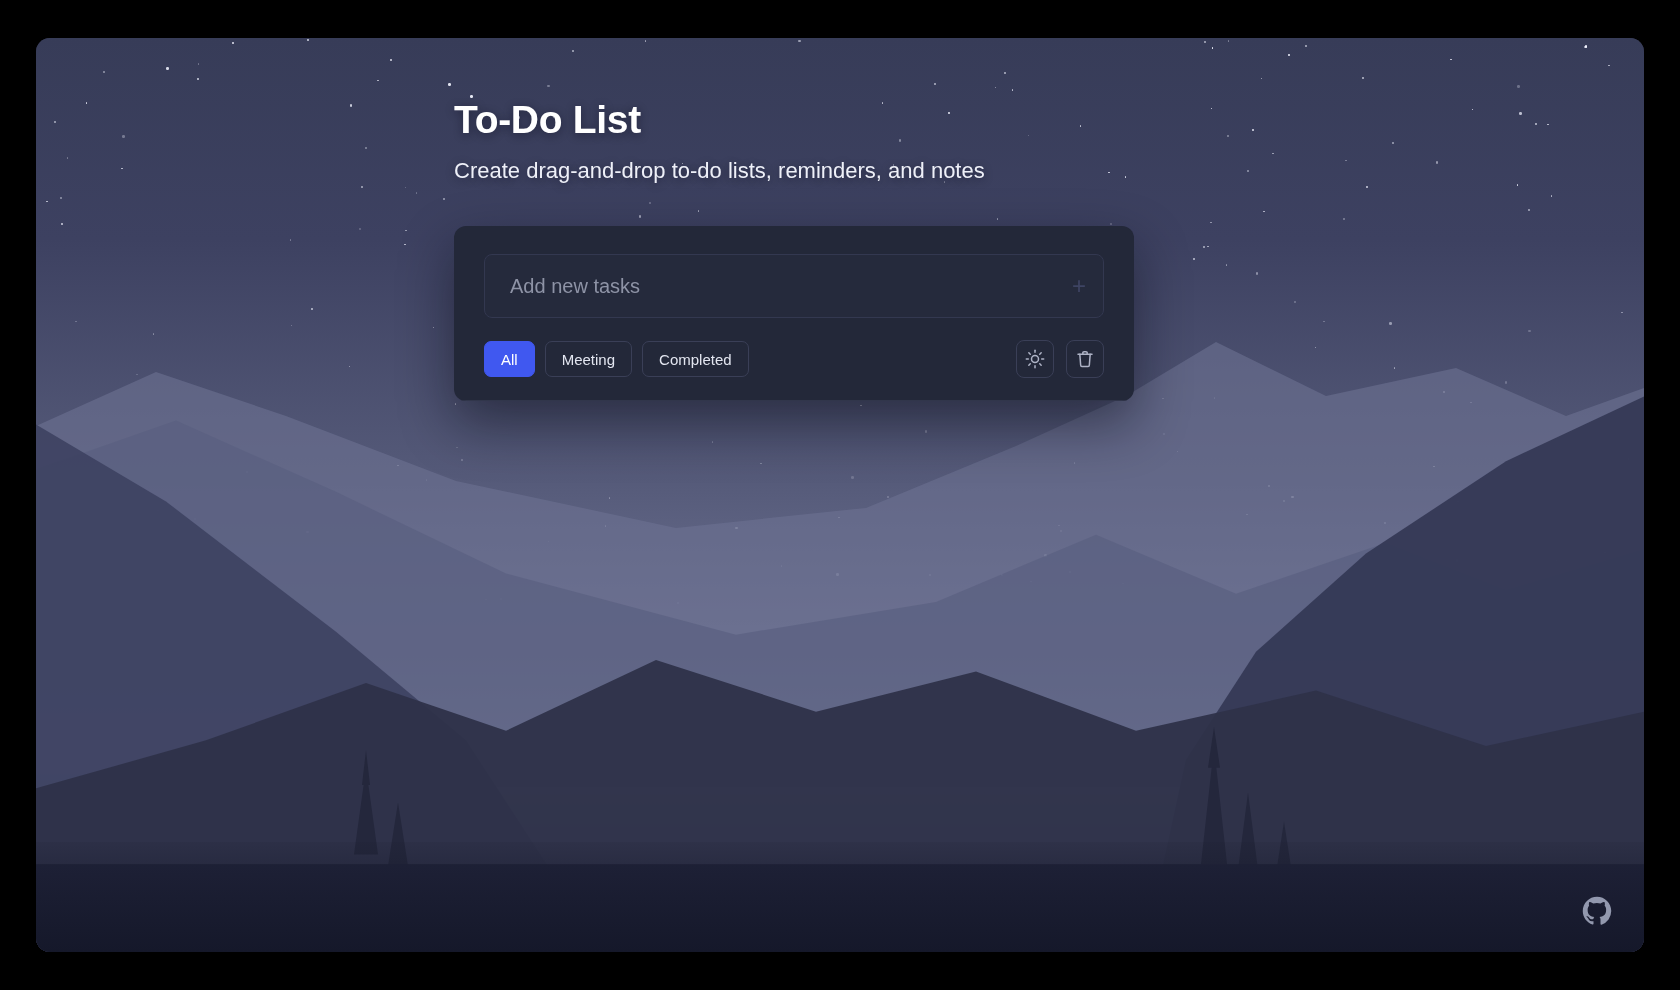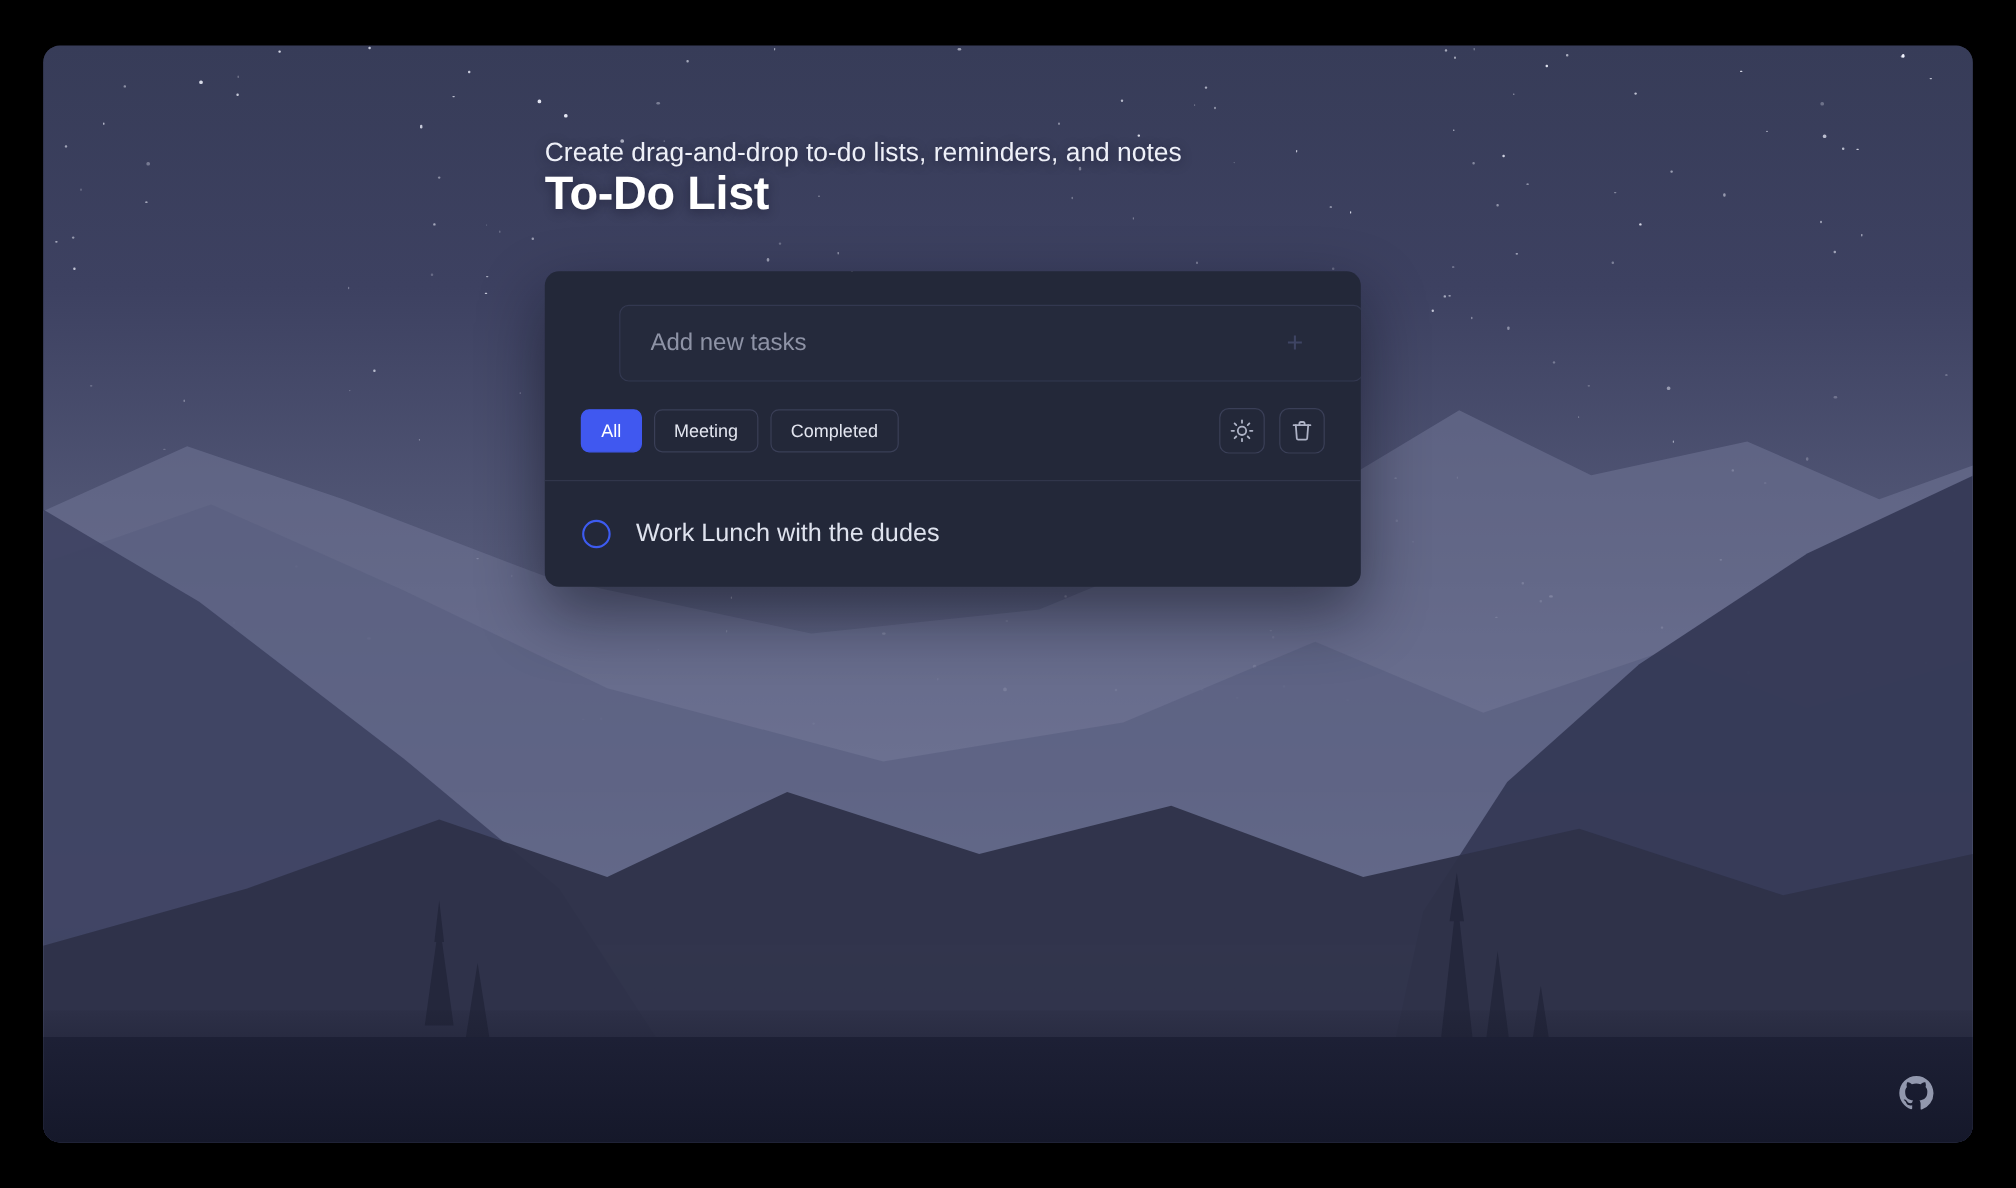--- a/index.html
+++ b/index.html
@@ -57,21 +57,20 @@
     height: 64px;
     background: #252a3c;
     border: 1px solid #333850;
     border-radius: 8px;
     color: #d8dce8;
     font-size: 20px;
     font-family: "Liberation Sans", sans-serif;
     padding: 0 44px 0 25px;
     outline: none;
     display: block;
-    margin-left: 32px;
   }
   #new-task-input::placeholder { color: #8e93a6; }
 
   #input-wrap { position: relative; }
   #add-plus {
     position: absolute;
     right: 18px;
     top: 50%;
     transform: translateY(-50%);
     color: #3e4463;
@@ -411,22 +410,22 @@
           <path d="M1240 260 L1248 206 L1256 260 Z"></path>
         </g>
         <rect x="0" y="250" width="1608" height="110" fill="#20233a"></rect>
       </svg>
     </div>
 
     <div class="layer" style="top:88%;height:12%;background:linear-gradient(rgba(24,26,42,.1),#15182a);"></div>
   </div>
 
   <div id="page-heading">
+    <div id="page-title">To-Do List</div>
     <div id="page-subtitle">Create drag-and-drop to-do lists, reminders, and notes</div>
-    <div id="page-title">To-Do List</div>
   </div>
 
   <div id="todo-card">
 
     <div id="card-header">
 
       <div id="input-wrap">
         <input id="new-task-input" type="text" placeholder="Add new tasks" style="">
         <span id="add-plus">+</span>
       </div>
@@ -464,28 +463,20 @@
           </button>
         </div>
       </div>
     </div>
 
     <div id="task-list">
 
 
 
 
-      <div class="task-row">
-        <span class="task-check">
-          <svg width="26" height="26" viewBox="0 0 26 26" fill="none" stroke="#3d5bf0" stroke-width="1.8">
-            <circle cx="13" cy="13" r="11"></circle>
-          </svg>
-        </span>
-        <span class="task-label">Work Lunch with the dudes</span>
-      </div>
 
     </div>
   </div>
 
   <a id="github-link">
     <span>
       <svg width="30" height="30" viewBox="0 0 24 24" fill="#a8aec4">
         <path d="M12 .5C5.7.5.6 5.6.6 11.9c0 5 3.3 9.3 7.8 10.8.6.1.8-.2.8-.6v-2c-3.2.7-3.9-1.5-3.9-1.5-.5-1.3-1.3-1.7-1.3-1.7-1-.7.1-.7.1-.7 1.1.1 1.7 1.2 1.7 1.2 1 1.8 2.7 1.3 3.3 1 .1-.7.4-1.3.7-1.6-2.6-.3-5.3-1.3-5.3-5.8 0-1.3.5-2.3 1.2-3.1-.1-.3-.5-1.5.1-3.1 0 0 1-.3 3.2 1.2a11 11 0 0 1 5.8 0c2.2-1.5 3.2-1.2 3.2-1.2.6 1.6.2 2.8.1 3.1.8.8 1.2 1.8 1.2 3.1 0 4.5-2.7 5.5-5.3 5.8.4.4.8 1.1.8 2.2v3.3c0 .4.2.7.8.6a11.4 11.4 0 0 0 7.8-10.8C23.4 5.6 18.3.5 12 .5z"></path>
       </svg>
     </span>

